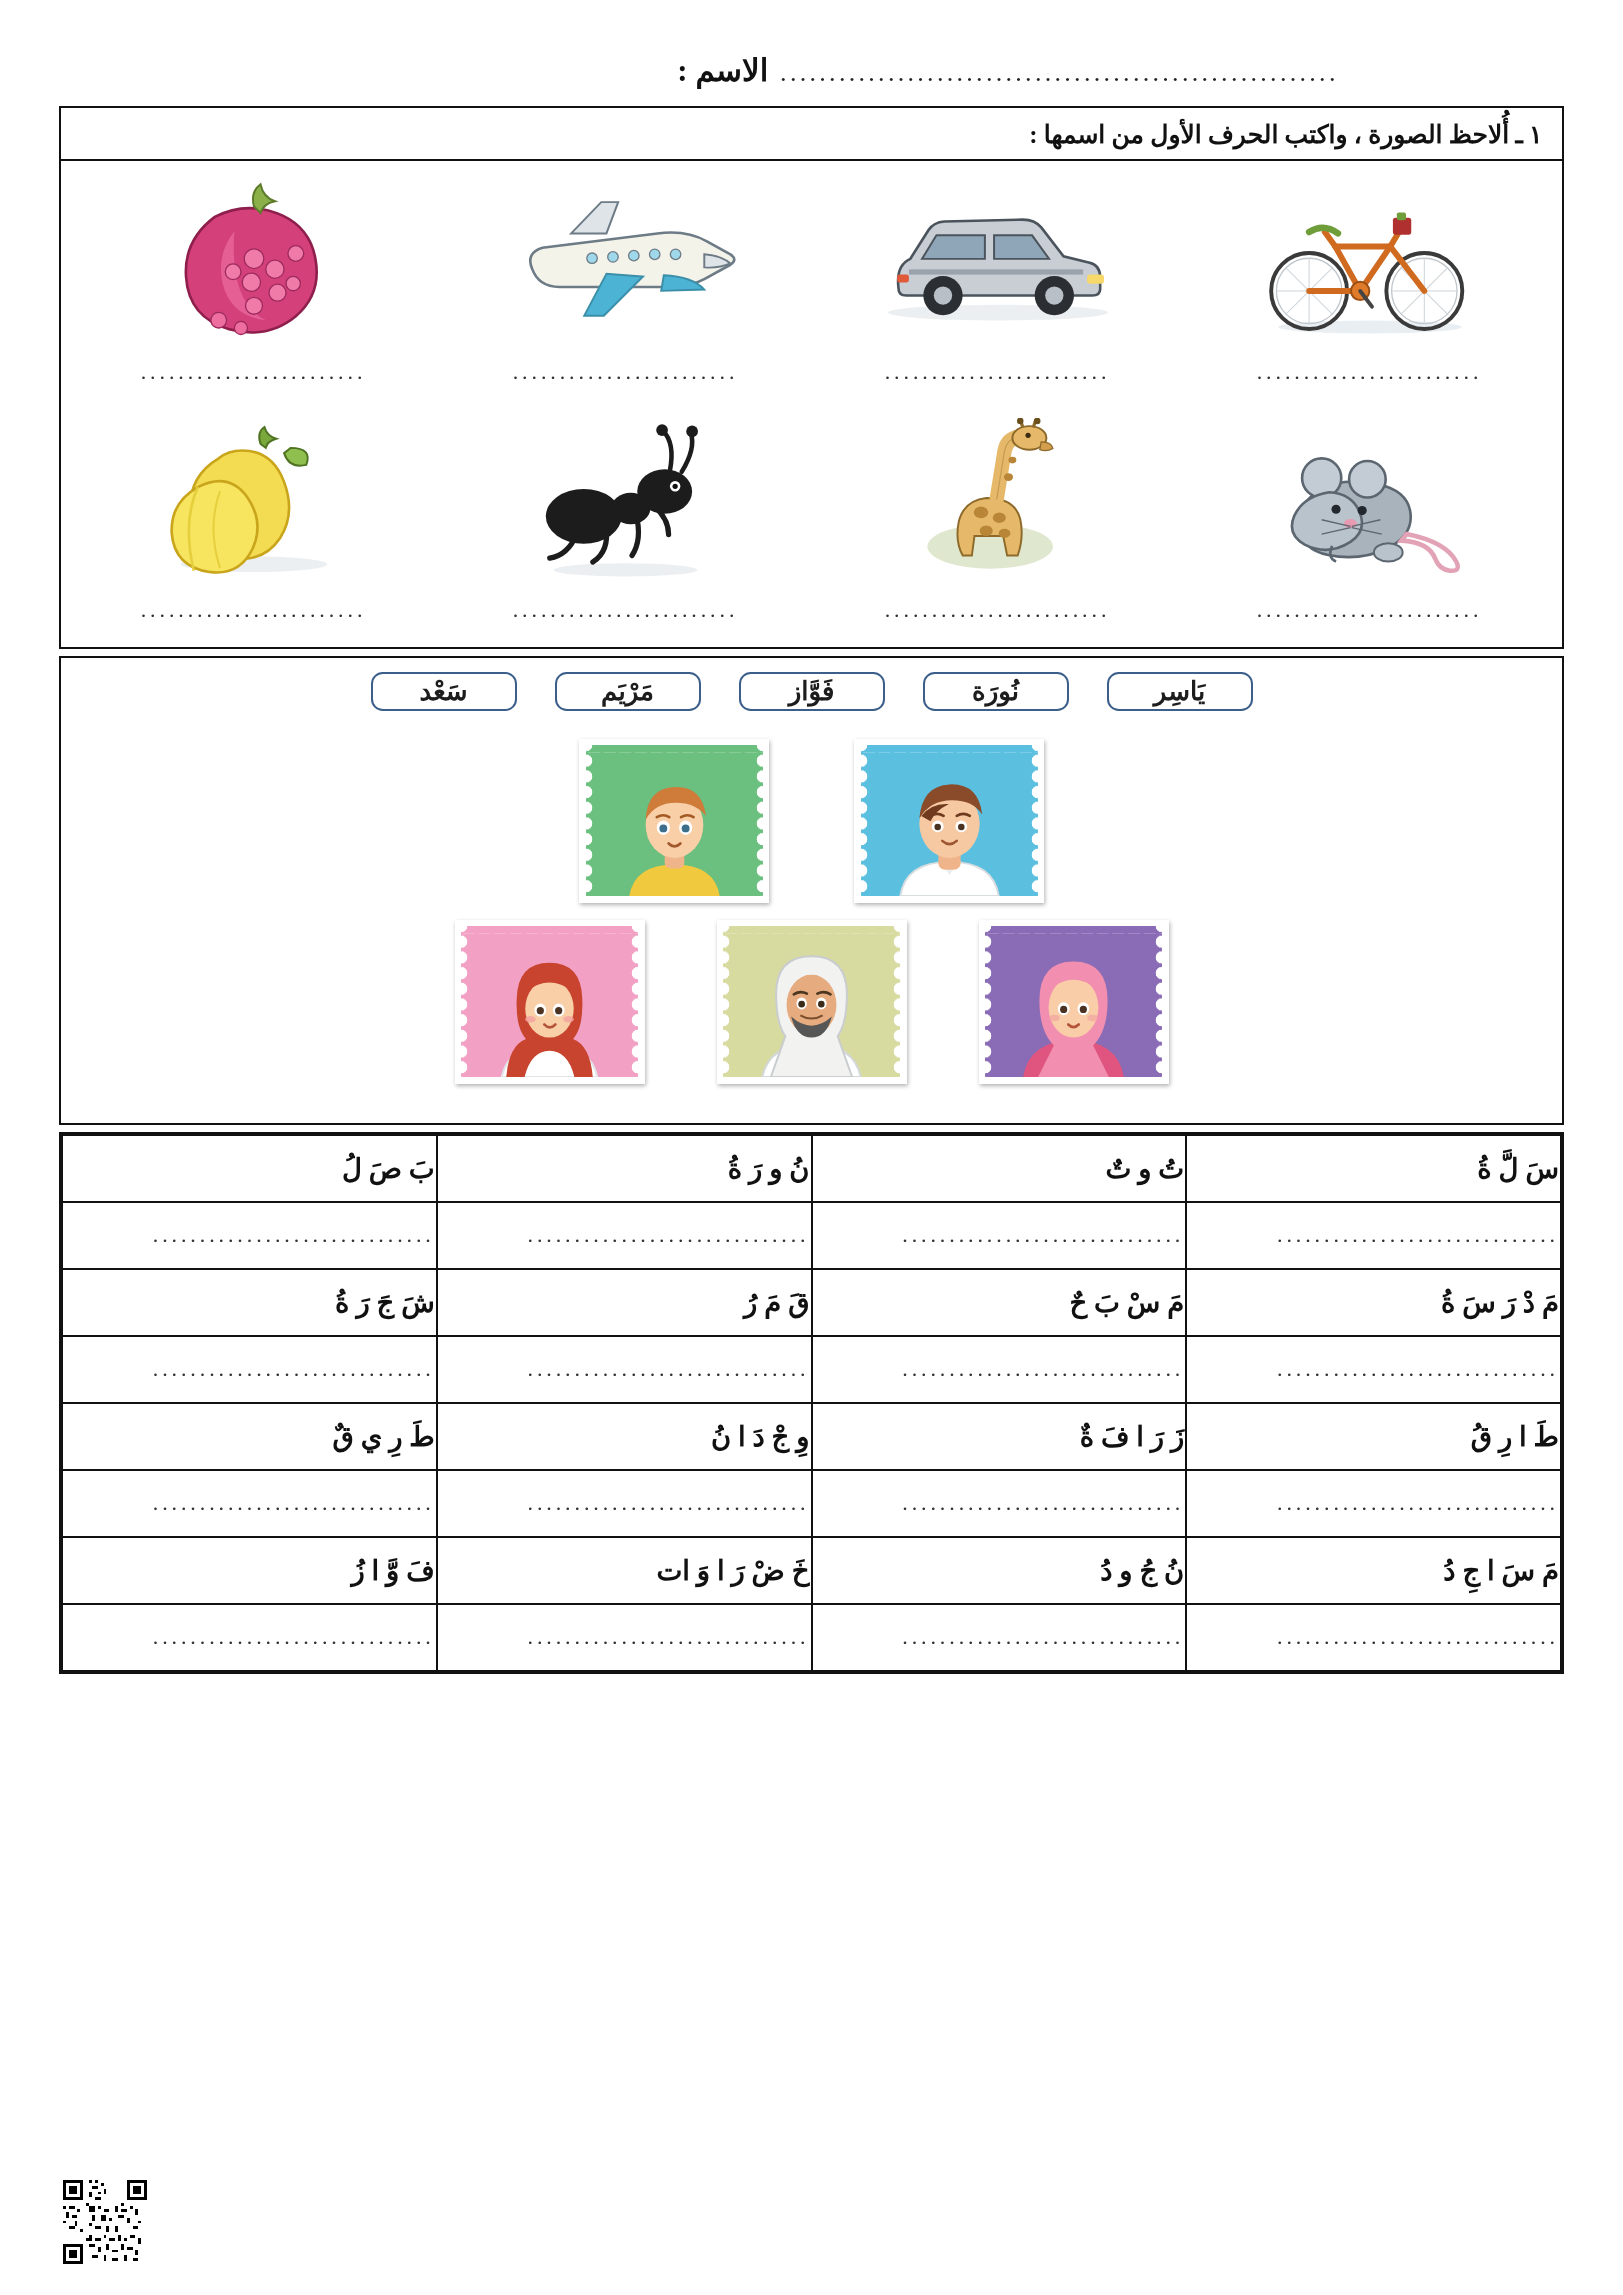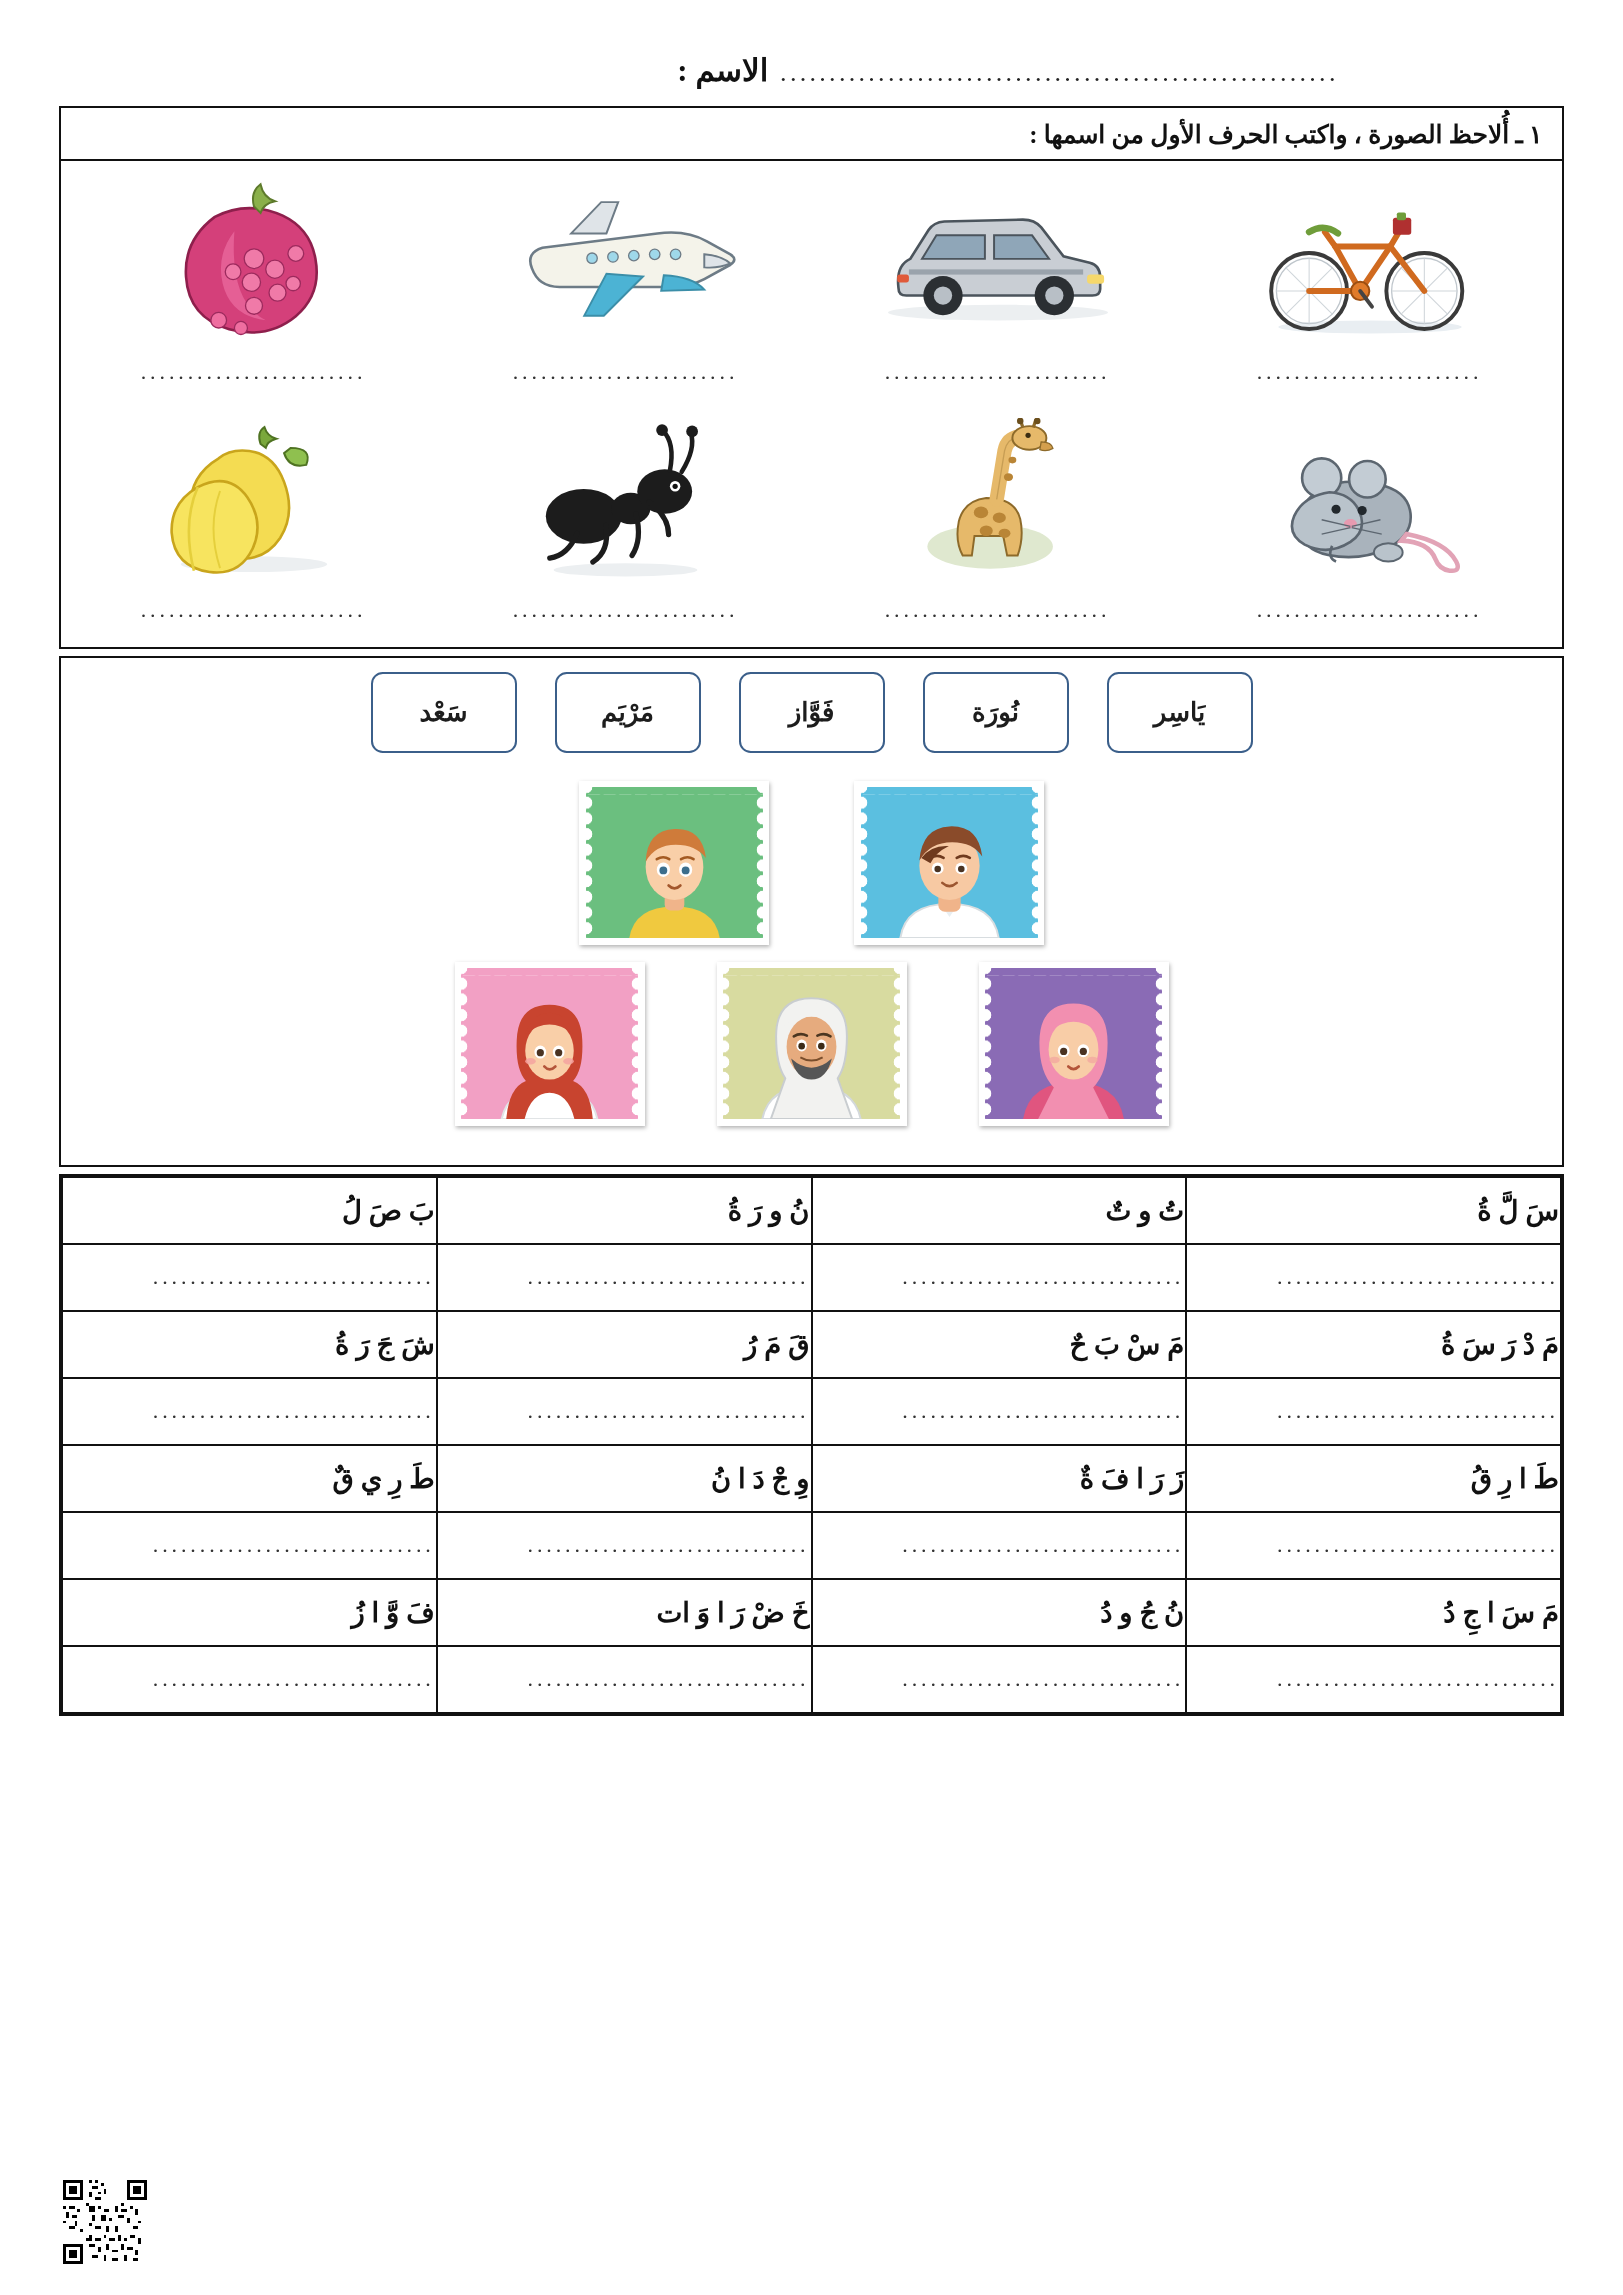--- a/index.html
+++ b/index.html
@@ -97,21 +97,21 @@
   .word-chips {
     display: flex;
     flex-direction: row;
     justify-content: center;
     gap: 38px;
     margin-bottom: 27.5px;
   }
   .chip {
     border: 2px solid #3b5f8a;
     border-radius: 11.8px;
-    padding: 23px 22px;
+    padding: 2px 22px;
     font-size: 26px;
     font-weight: bold;
     color: #1d1d1d;
     min-width: 98px;
     text-align: center;
     background: #fff;
   }
   .stamp-row {
     display: flex;
     flex-direction: row;

